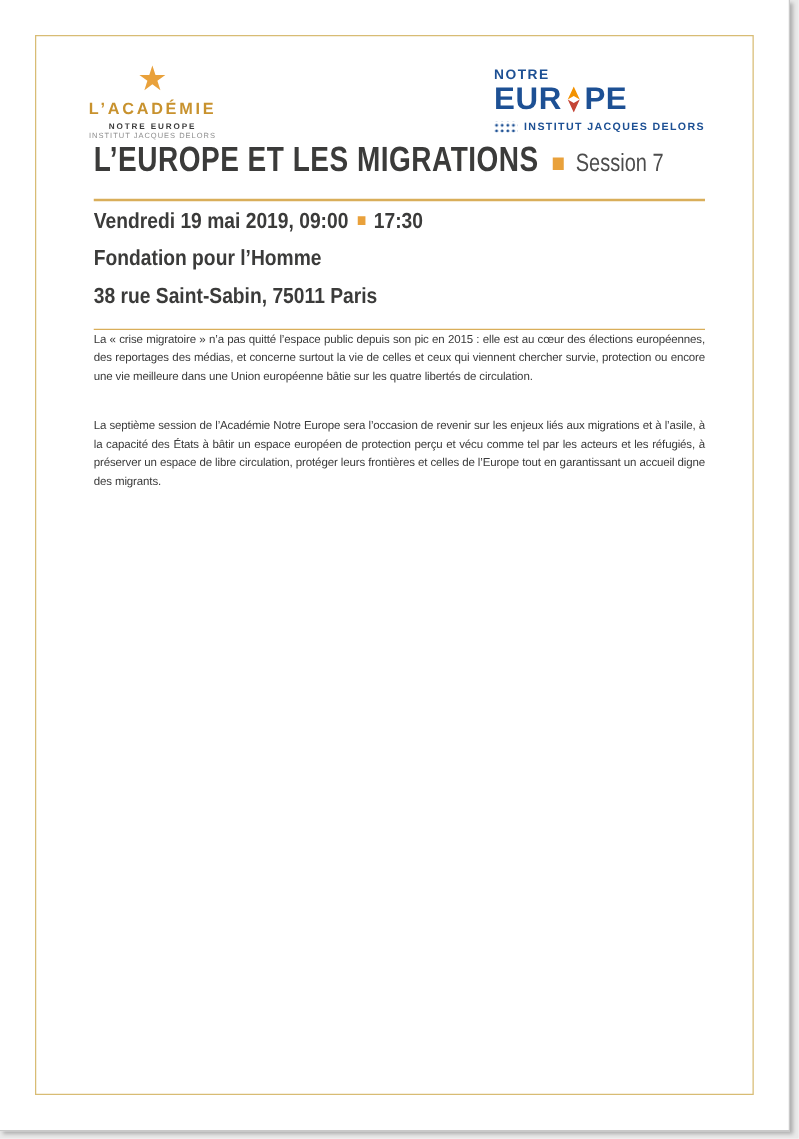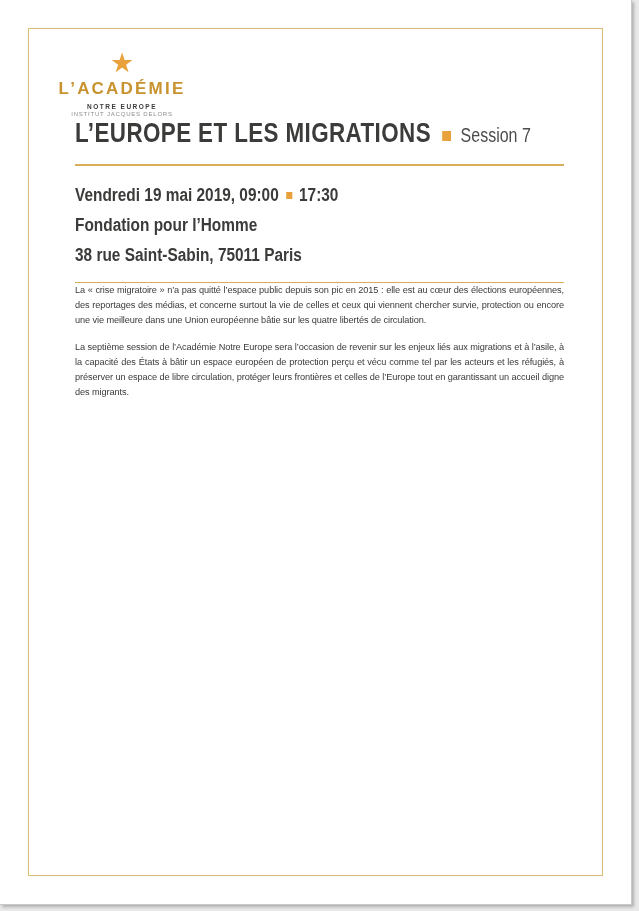--- a/index.html
+++ b/index.html
@@ -31,21 +31,21 @@
     border:1.5px solid var(--frame);
     pointer-events:none;
   }
   .content{position:absolute;left:75px;right:67px;top:0;}
 
   
   .logos{display:flex;justify-content:space-between;align-items:flex-start;margin-top:50px;}
   .logo-academie{margin-left:-18px;width:130px;text-align:center;}
   .star{color:var(--accent);font-size:27px;line-height:27px;}
   .academie-title{
-    color:var(--gold-text);font-size:17px;font-weight:bold;
+    color:var(--gold-text);font-size:13px;font-weight:bold;
     letter-spacing:2.2px;margin-top:2px;white-space:nowrap;
   }
   .academie-sub1{font-size:6.5px;font-weight:bold;color:#3b3b3b;letter-spacing:1.5px;margin-top:4px;white-space:nowrap;}
   .academie-sub2{font-size:6px;color:#8d8d8d;letter-spacing:0.8px;margin-top:1px;white-space:nowrap;}
 
   .logo-ne{text-align:left;margin-top:4px;}
   .ne-notre{color:var(--blue);font-weight:bold;font-size:11px;letter-spacing:1.2px;line-height:12px;}
   .ne-europe{
     color:var(--blue);font-weight:bold;font-size:25px;line-height:26px;
     letter-spacing:0.5px;display:flex;align-items:center;
@@ -67,49 +67,66 @@
   .doc-title{font-size:28px;font-weight:bold;color:var(--ink);letter-spacing:0.5px;}
   .sq{display:inline-block;background:var(--accent);vertical-align:baseline;}
   .sq-lg{width:11px;height:10px;margin:0 12px 1px 14px;}
   .session{font-size:20px;font-weight:normal;color:var(--session);}
 
   .rule{height:1.5px;background:var(--rule);}
   .rule-1{margin-top:15px;}
   .rule-2{margin-top:12px;}
 
   
-  .event{margin-top:14px;}
+  .event{}
   .event-line{line-height:30px;font-size:17.5px;font-weight:bold;color:var(--ink);white-space:nowrap;}
   .cond{display:inline-block;transform:scaleX(0.88);transform-origin:left center;white-space:nowrap;}
   .sq-sm{width:7px;height:7px;margin:0 8px 2px 8px;}
 
   
   .body-para{
     margin:0;text-align:justify;color:var(--body);
     font-size:9.2px;line-height:15px;letter-spacing:-0.1px;
   }
   .para-1{}
-  .para-2{margin-top:12px;}
+  .para-2{margin-top:24px;}
 </style>
 </head>
 <body>
 
 <div class="page">
   <div class="frame"></div>
 
   <div class="content">
 
     <header class="logos">
       <div class="logo-academie">
         <div class="star">★</div>
         <div class="academie-title">L’ACADÉMIE</div>
         <div class="academie-sub1">NOTRE EUROPE</div>
         <div class="academie-sub2">INSTITUT JACQUES DELORS</div>
       </div>
 
+      <div class="logo-ne">
+        <div class="ne-notre">NOTRE</div>
+        <div class="ne-europe">
+          <span>EUR</span>
+          <span class="compass">
+            <svg viewBox="0 0 20 26" width="16" height="21" aria-hidden="true">
+              <polygon points="10,0 16,13 10,9.5 4,13" style="fill:var(--compass-orange)"></polygon>
+              <polygon points="10,26 4,13 10,16.5 16,13" style="fill:var(--compass-red)"></polygon>
+            </svg>
+          </span>
+          <span>PE</span>
+        </div>
+        <div class="ne-sub">
+          <span class="ne-dots"></span>
+          <span>INSTITUT JACQUES DELORS</span>
+        </div>
+      </div>
     </header>
 
     <div class="title-row">
       <span class="cond-title">
         <span class="doc-title">L’EUROPE ET LES MIGRATIONS</span><span class="sq sq-lg"></span><span class="session">Session 7</span>
       </span>
     </div>
 
     <div class="rule rule-1"></div>
 

